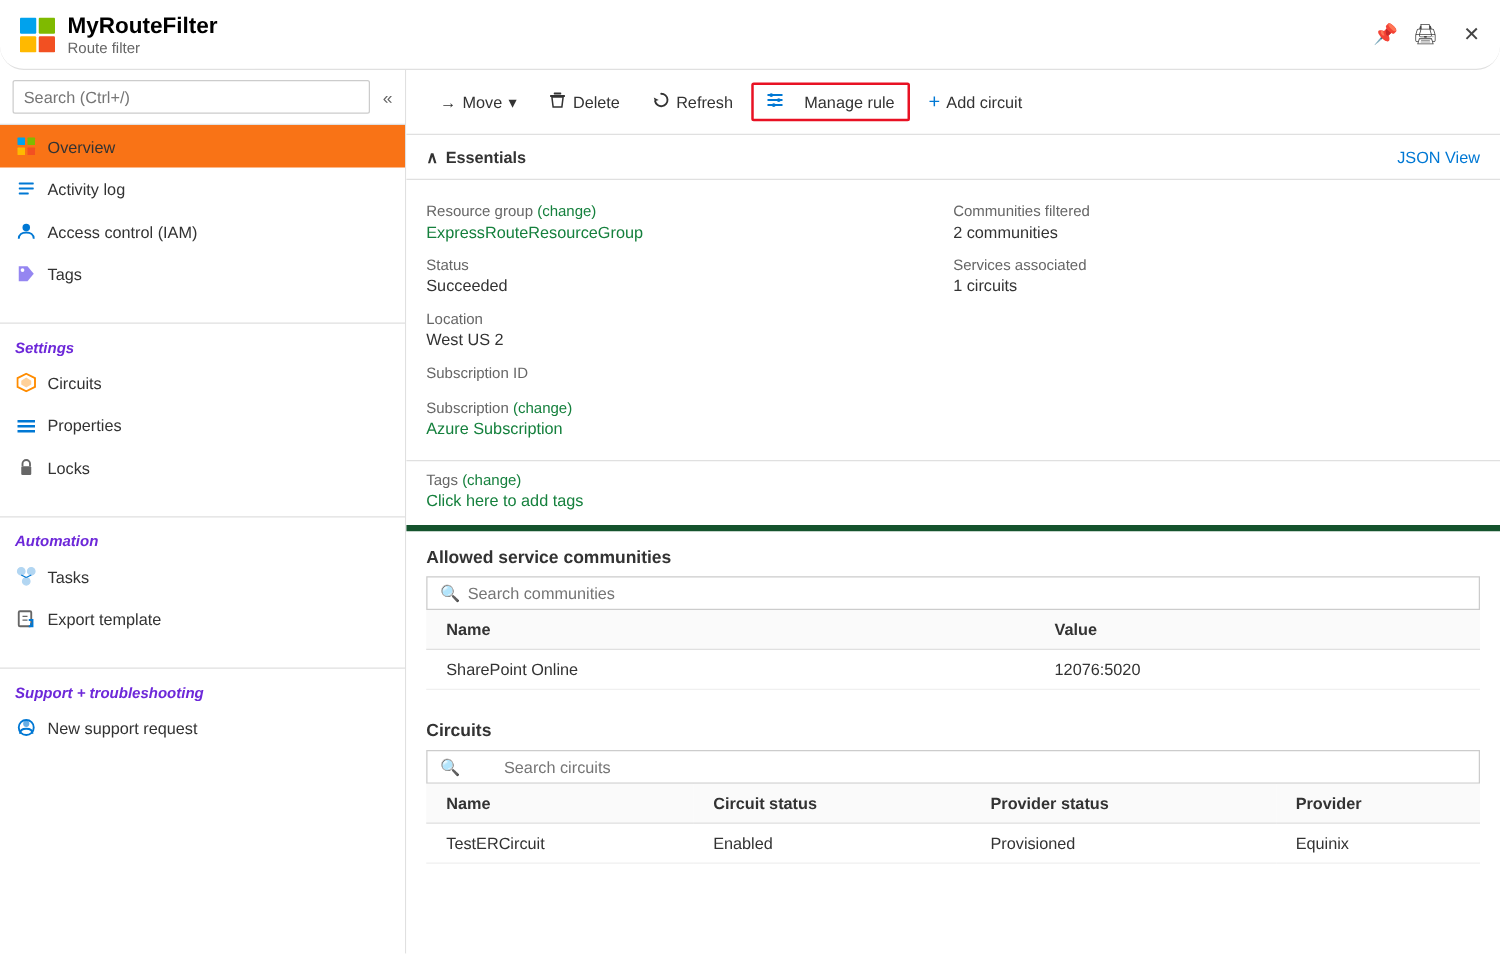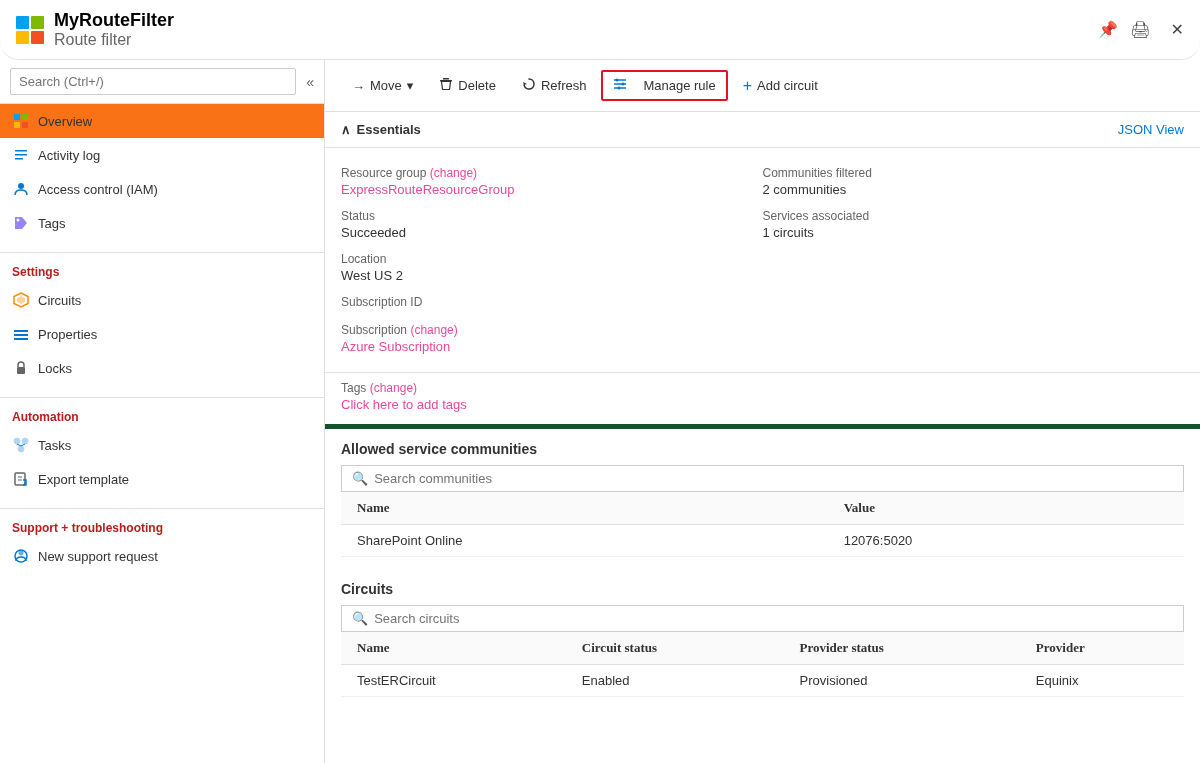--- a/index.html
+++ b/index.html
@@ -7,70 +7,70 @@
 
     
     .title-bar {
       display: flex; align-items: center; padding: 10px 16px; border-bottom: 1px solid #e0e0e0; background: #fff; min-height: 52px; border-radius: 19px;
     }
     .title-bar-icon {
       width: 28px; height: 28px; margin-right: 10px; flex-shrink: 0;
     }
     .title-bar-text { flex: 1; }
     .title-bar-title { font-size: 18px; font-weight: 600; color: #000; }
-    .title-bar-subtitle { font-size: 16px; color: #666; }
+    .title-bar-subtitle { font-size: 12px; color: #666; }
     .title-bar-actions { display: flex; gap: 12px; align-items: center; }
     .title-bar-actions span { cursor: pointer; color: #444; font-size: 16px; }
     .close-btn { font-size: 18px; color: #666; cursor: pointer; margin-left: 8px; }
 
     
     .main-layout { display: flex; flex: 1; overflow: hidden; }
 
     
     .sidebar { width: 325px; border-right: 1px solid #e0e0e0; overflow-y: auto; background: #fff; flex-shrink: 0; }
     .sidebar-search { padding: 8px 10px; border-bottom: 1px solid #e0e0e0; display: flex; align-items: center; gap: 6px; }
     .sidebar-search input { border: 1px solid #ccc; padding: 5px 8px; font-size: 13px; width: 100%; border-radius: 2px; outline: none; }
     .sidebar-collapse { color: #666; cursor: pointer; font-size: 14px; margin-left: 4px; flex-shrink: 0; }
 
     .sidebar-item { display: flex; align-items: center; padding: 8px 12px; cursor: pointer; gap: 8px; font-size: 13px; color: #333; }
     .sidebar-item.active { background: #f97316; }
     .sidebar-item .icon { width: 18px; height: 18px; flex-shrink: 0; display: flex; align-items: center; justify-content: center; }
 
-    .sidebar-section-label { padding: 12px 12px 4px; font-size: 12px; font-weight: 600; color: #b91c1c; border-top: 1px solid #e0e0e0; margin-top: 12px; }
+    .sidebar-section-label { padding: 12px 12px 4px; font-size: 12px; font-weight: 600; color: #6d28d9; border-top: 1px solid #e0e0e0; margin-top: 22px; font-style: italic; }
 
     
     .content { flex: 1; overflow-y: auto; background: #fff; }
 
     
     .toolbar { display: flex; align-items: center; padding: 10px 16px; border-bottom: 1px solid #e0e0e0; gap: 4px; }
     .toolbar-btn { display: flex; align-items: center; gap: 5px; padding: 5px 10px; background: transparent; border: 1px solid transparent; cursor: pointer; font-size: 13px; color: #333; border-radius: 2px; }
     .toolbar-btn.highlighted { border: 2px solid #e81123; }
 
     
     .essentials-header { display: flex; align-items: center; justify-content: space-between; padding: 10px 16px; border-bottom: 1px solid #e0e0e0; }
     .essentials-title { font-size: 13px; font-weight: 600; display: flex; align-items: center; gap: 6px; }
     .json-view-link { color: #0078d4; cursor: pointer; font-size: 13px; }
 
     .essentials-grid { display: grid; grid-template-columns: 1fr 1fr; padding: 12px 16px; gap: 0; border-bottom: 1px solid #e0e0e0; }
     .essentials-item { padding: 6px 0; }
     .essentials-label { color: #666; font-size: 12px; margin-bottom: 2px; }
     .essentials-value { font-size: 13px; color: #333; }
-    .essentials-link { color: #ec4899; cursor: pointer; text-decoration: none; }
+    .essentials-link { color: #15803d; cursor: pointer; text-decoration: none; }
 
     
     .tags-section { padding: 8px 16px 12px; border-bottom: 5px solid #14532d; }
 
     
     .section-container { padding: 12px 16px; }
     .section-title { font-size: 14px; font-weight: 600; margin-bottom: 8px; }
     .search-bar { display: flex; align-items: center; border: 1px solid #ccc; padding: 5px 10px; gap: 6px; margin-bottom: 0; font-size: 13px; color: #999; }
     .search-bar input { border: none; outline: none; font-size: 13px; width: 100%; color: #333; }
 
     .data-table { width: 100%; border-collapse: collapse; margin-top: 0; }
-    .data-table th { text-align: left; padding: 8px 16px; font-weight: 600; font-size: 13px; color: #333; border-bottom: 1px solid #e0e0e0; background: #fafafa; font-family: Liberation Serif, serif; }
+    .data-table th { text-align: left; padding: 8px 16px; font-weight: 600; font-size: 13px; color: #333; border-bottom: 1px solid #e0e0e0; background: #fafafa; }
     .data-table td { padding: 8px 16px; font-size: 13px; color: #333; border-bottom: 1px solid #f0f0f0; }
   </style>
 </head>
 <body>
 
 <div class="title-bar">
   <div class="title-bar-icon">
     <svg width="28" height="28" viewBox="0 0 28 28">
       <rect x="0" y="0" width="13" height="13" fill="#00a2ed" rx="1"></rect>
       <rect x="15" y="0" width="13" height="13" fill="#7fba00" rx="1"></rect>
@@ -357,21 +357,21 @@
             <td>12076:5020</td>
           </tr>
         </tbody>
       </table>
     </div>
 
     <div class="section-container">
       <div class="section-title">Circuits</div>
       <div class="search-bar">
         <span style="color:#666;">🔍</span>
-        <input type="text" style="border: none; outline: none; font-size: 13px; width: 100%;" placeholder="Search circuits">
+        <input type="text" style="border: none; outline: none; font-size: 13px; width: 100%; margin-left: 29px;" placeholder="Search circuits">
       </div>
       <table class="data-table">
         <thead>
           <tr>
             <th>Name</th>
             <th>Circuit status</th>
             <th>Provider status</th>
             <th>Provider</th>
           </tr>
         </thead>

